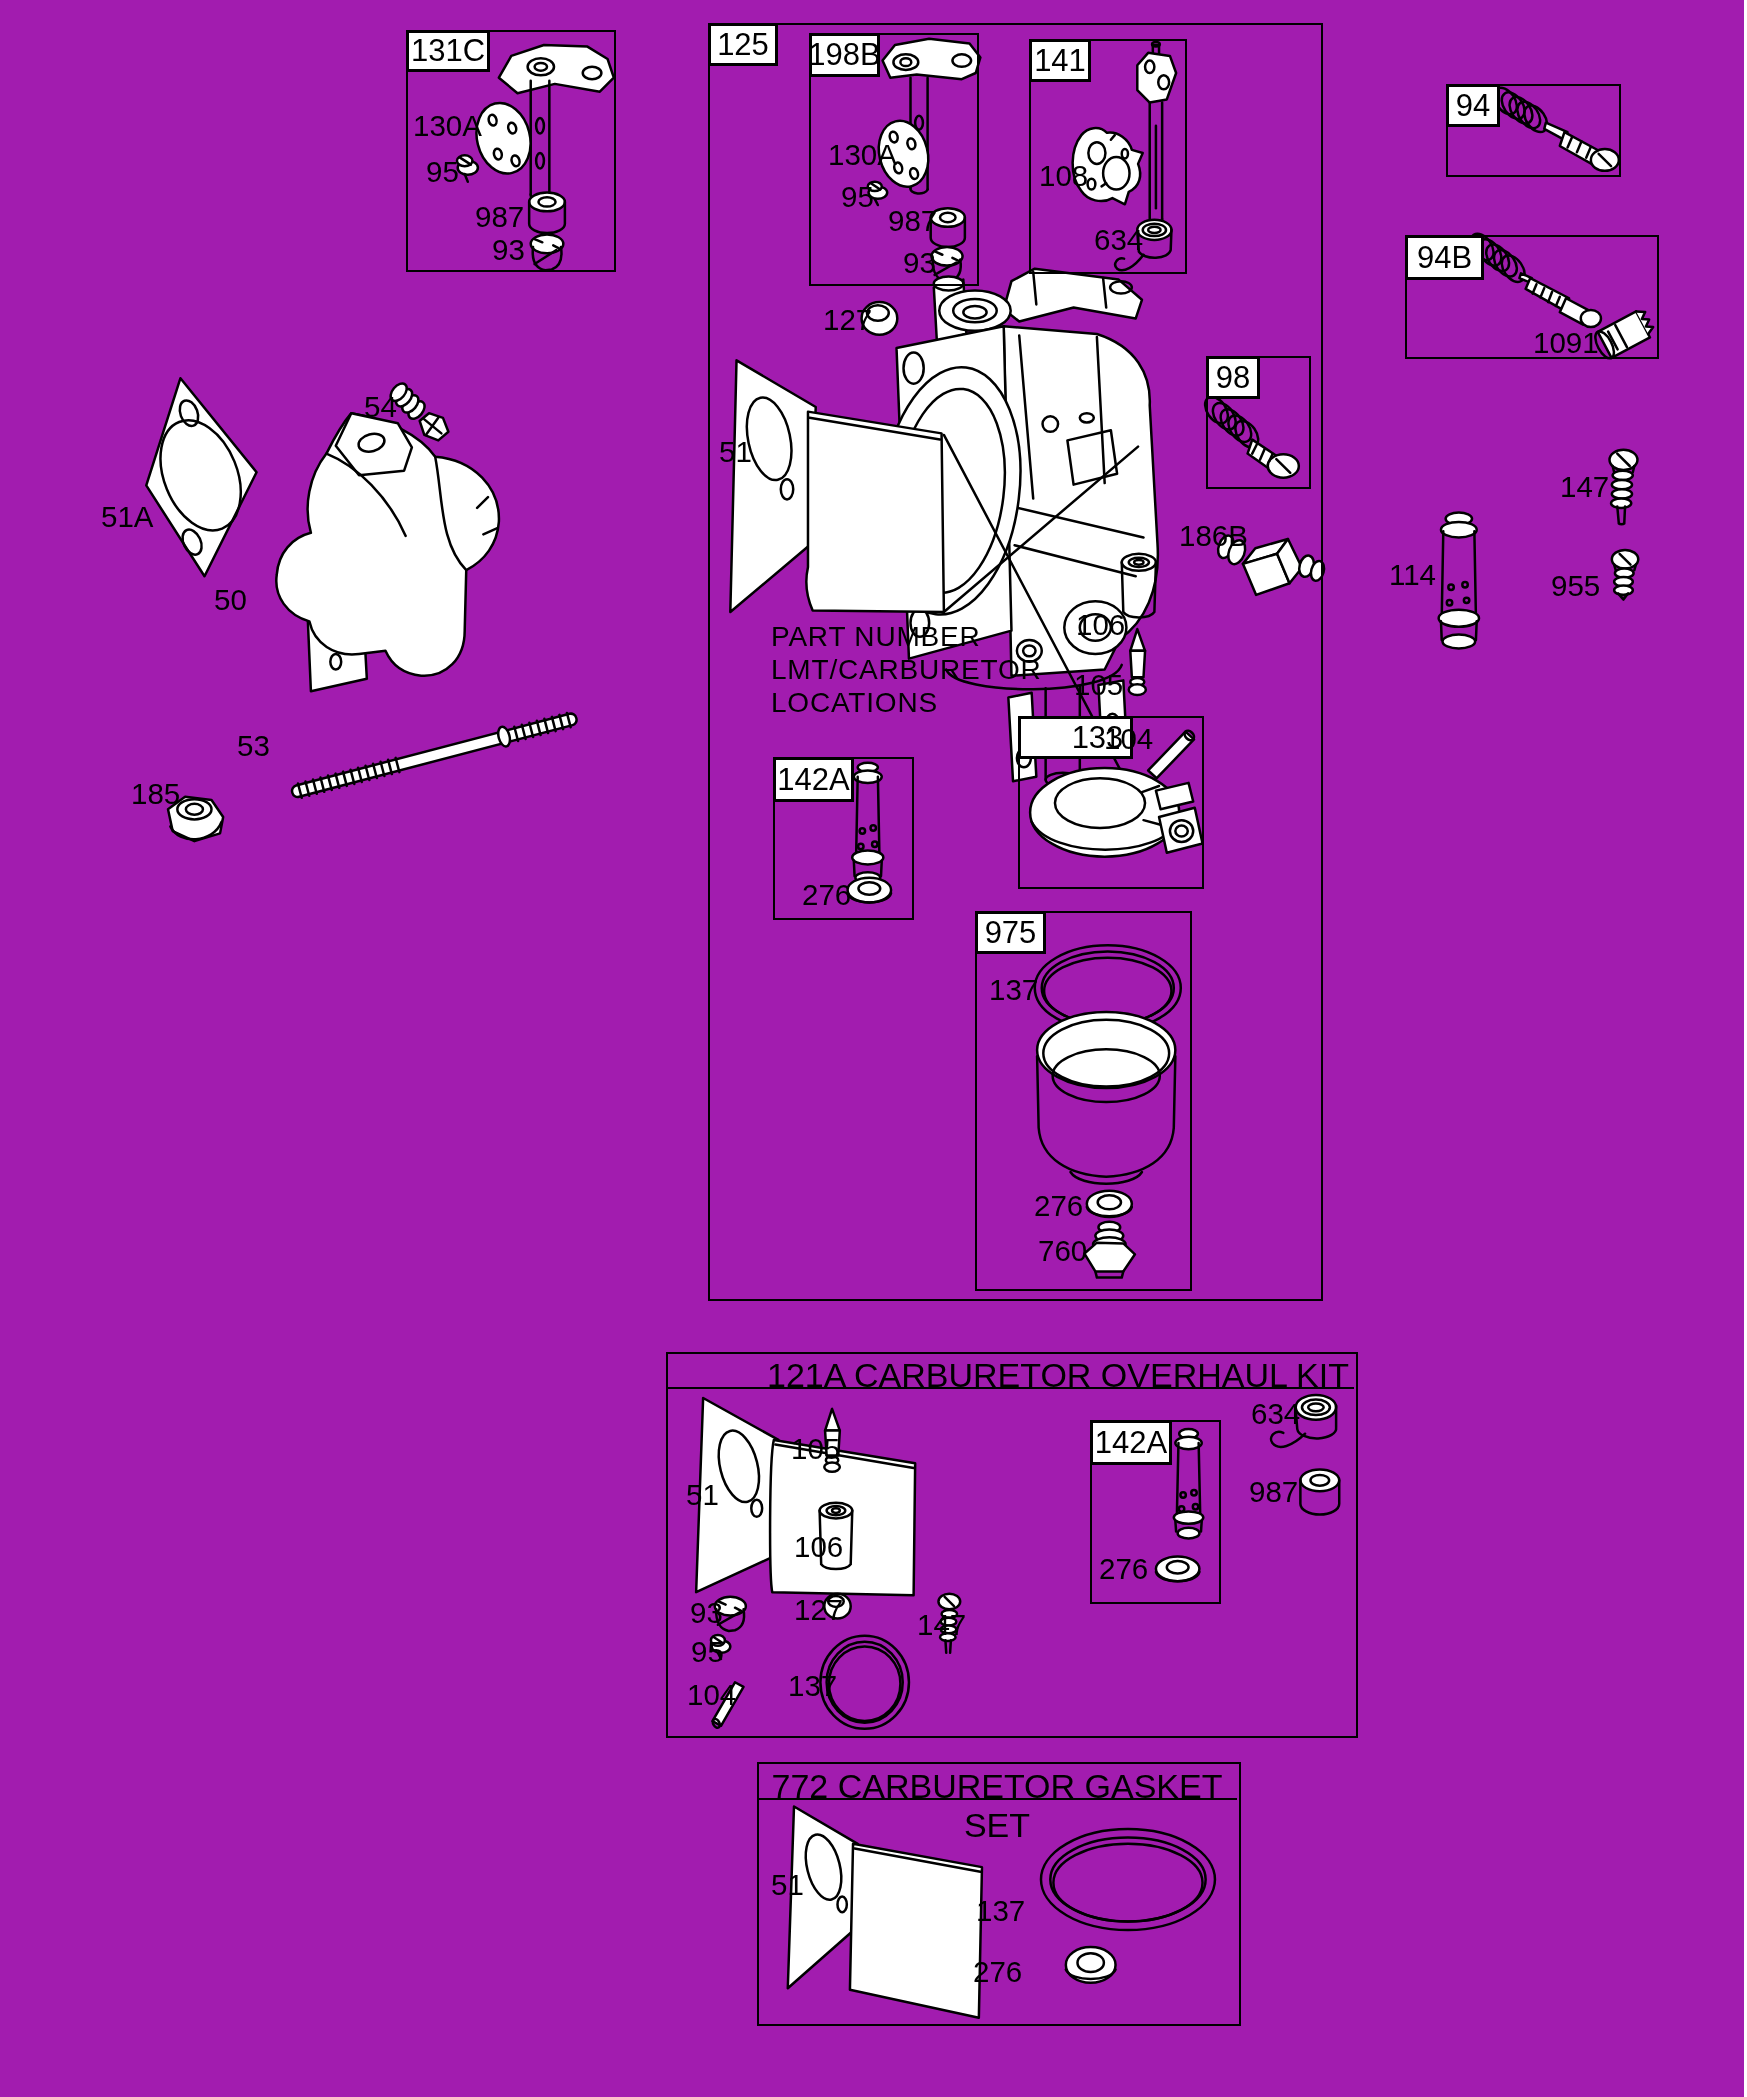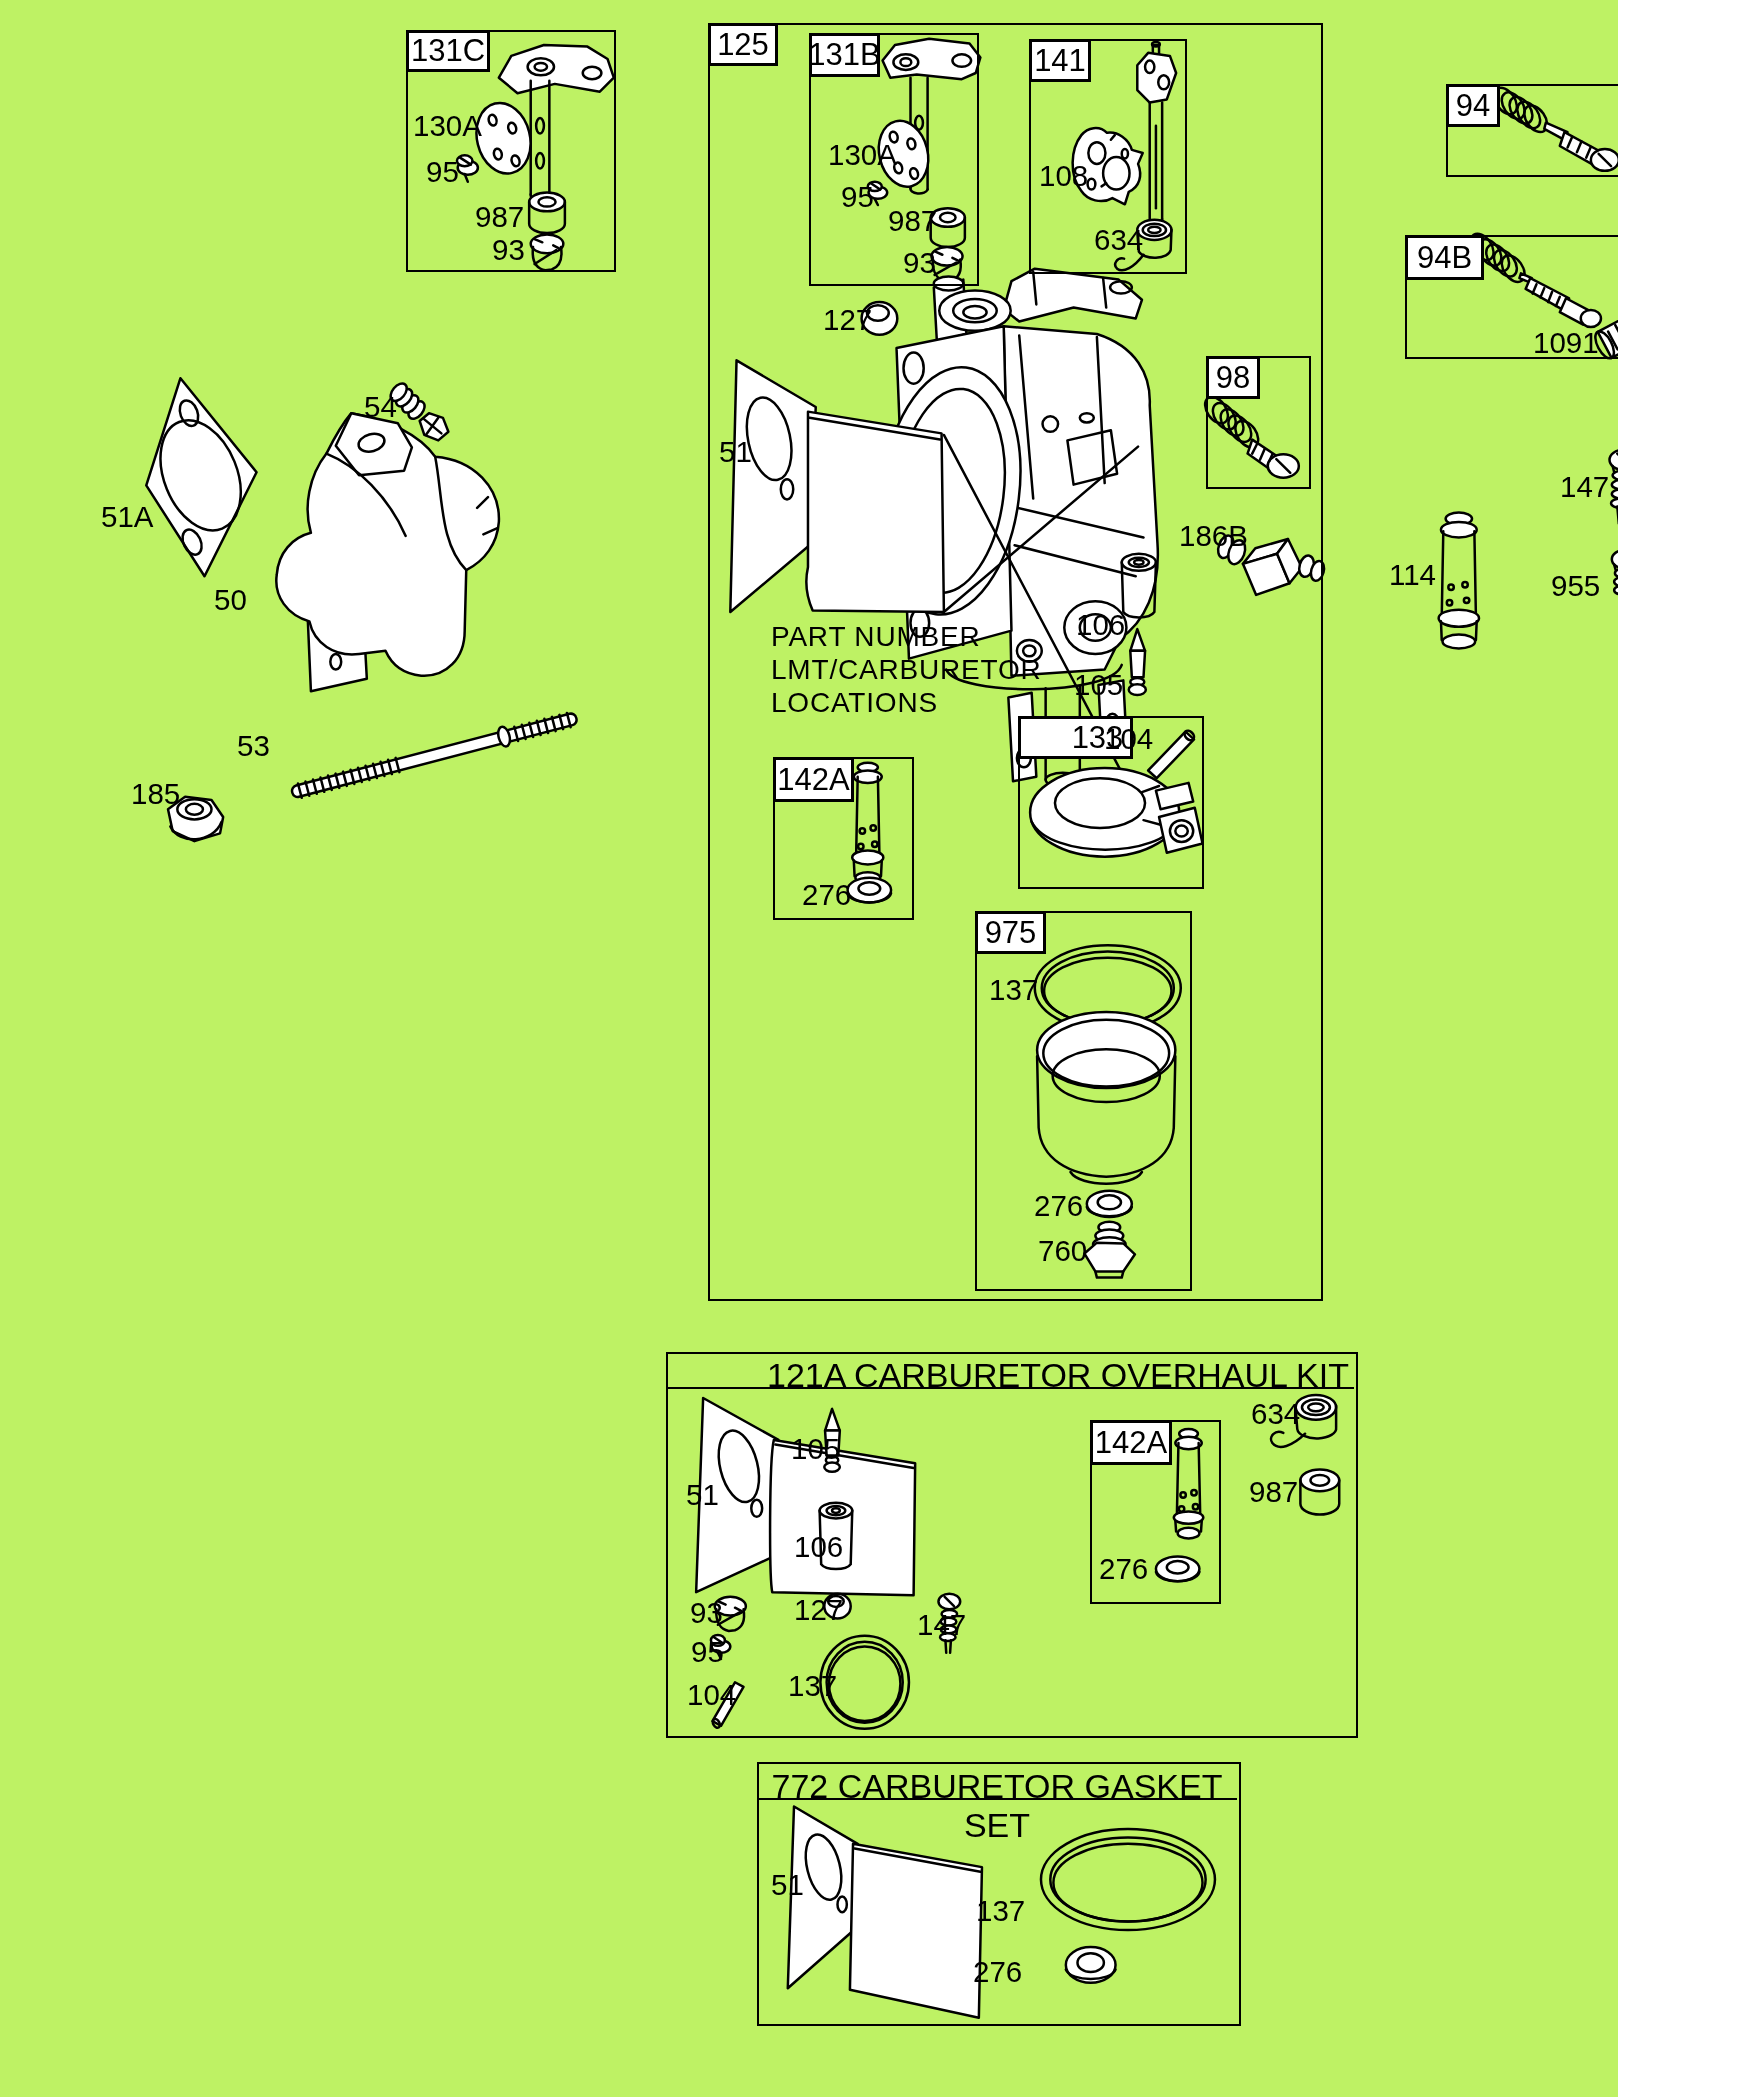--- a/index.html
+++ b/index.html
@@ -1,16 +1,16 @@
 <!DOCTYPE html>
 <html style="font-size:12.4px"><head>
 <meta charset="utf-8">
 <style>
   html,body{margin:0;padding:0;background:#fff;}
-  .frame{position:relative;width:1618px;height:2097px;background:#bef264;overflow:hidden;
+  .frame{position:relative;width:1744px;height:2097px;background:#a21caf;overflow:hidden;
          font-family:"Liberation Sans",sans-serif;color:#000;}
   svg.art{position:absolute;left:0;top:0;z-index:1;}
   svg.art *{vector-effect:non-scaling-stroke;}
   .cbox{position:absolute;border:2.3px solid #000;z-index:2;background:transparent;}
   .lbox{position:absolute;border:3.9px solid #000;z-index:4;background:#fff;
         display:flex;align-items:center;justify-content:center;
         font-size:31px;font-weight:400;}
   .pn{position:absolute;z-index:4;font-size:29.5px;white-space:nowrap;}
   .ktitle{position:absolute;z-index:4;font-size:34px;text-align:center;}
   .sep{position:absolute;z-index:4;border-top:2.3px solid #000;height:0;}
@@ -470,21 +470,21 @@
   <div class="sep" style="left:666px;top:1387px;width:688px;"></div>
   <div class="sep" style="left:757px;top:1798px;width:480px;"></div>
 
   <div class="lbox" style="left:406px;top:29.5px;width:78px;height:36px;">
       <span>131C</span>
     </div>
   <div class="lbox" style="left:708px;top:23px;width:64px;height:37px;">
       <span>125</span>
     </div>
   <div class="lbox" style="left:809px;top:33px;width:65px;height:38px;">
-      <span>131B</span>
+      <span>198B</span>
     </div>
   <div class="lbox" style="left:1029px;top:39px;width:56px;height:37px;">
       <span>141</span>
     </div>
   <div class="lbox" style="left:1446px;top:84px;width:48px;height:37px;">
       <span>94</span>
     </div>
   <div class="lbox" style="left:1405px;top:235px;width:73px;height:39px;text-align:center;">
       <span>94B</span>
     </div>

